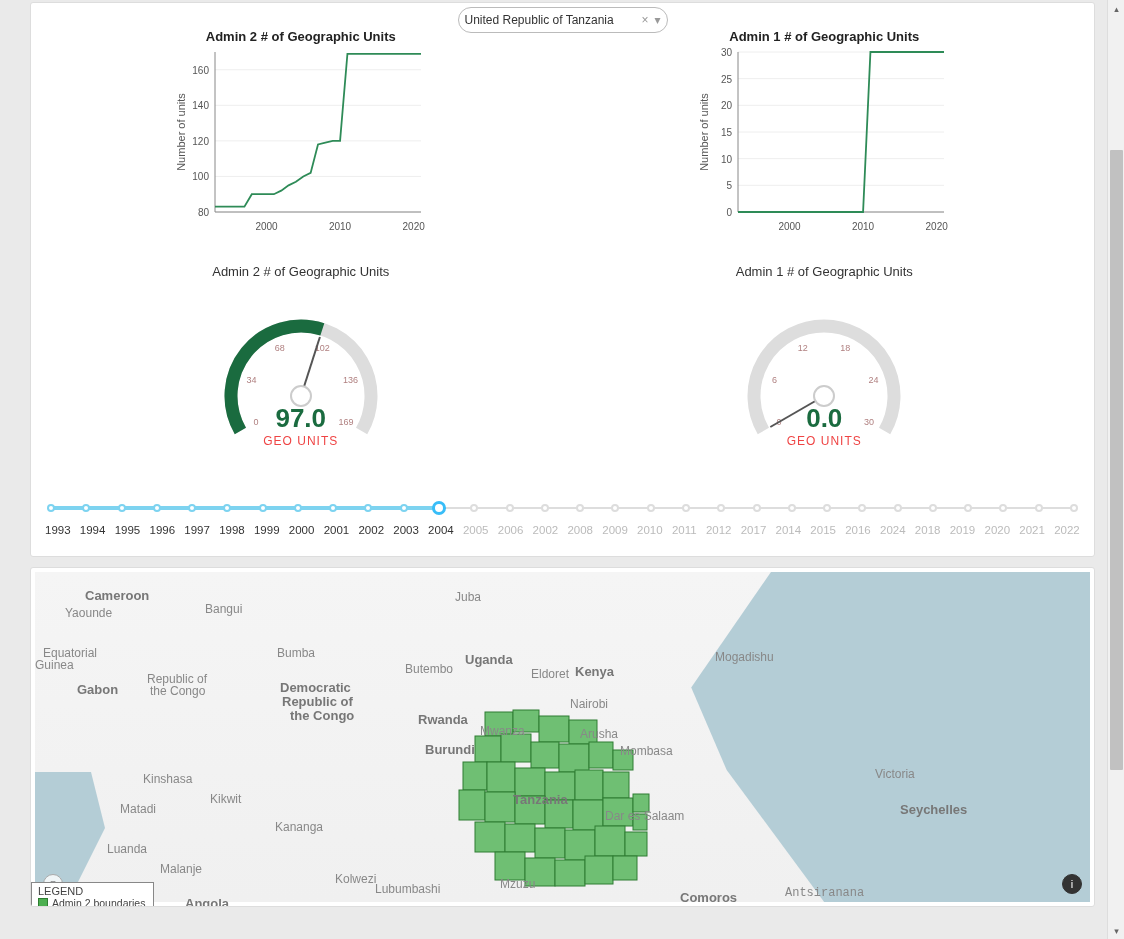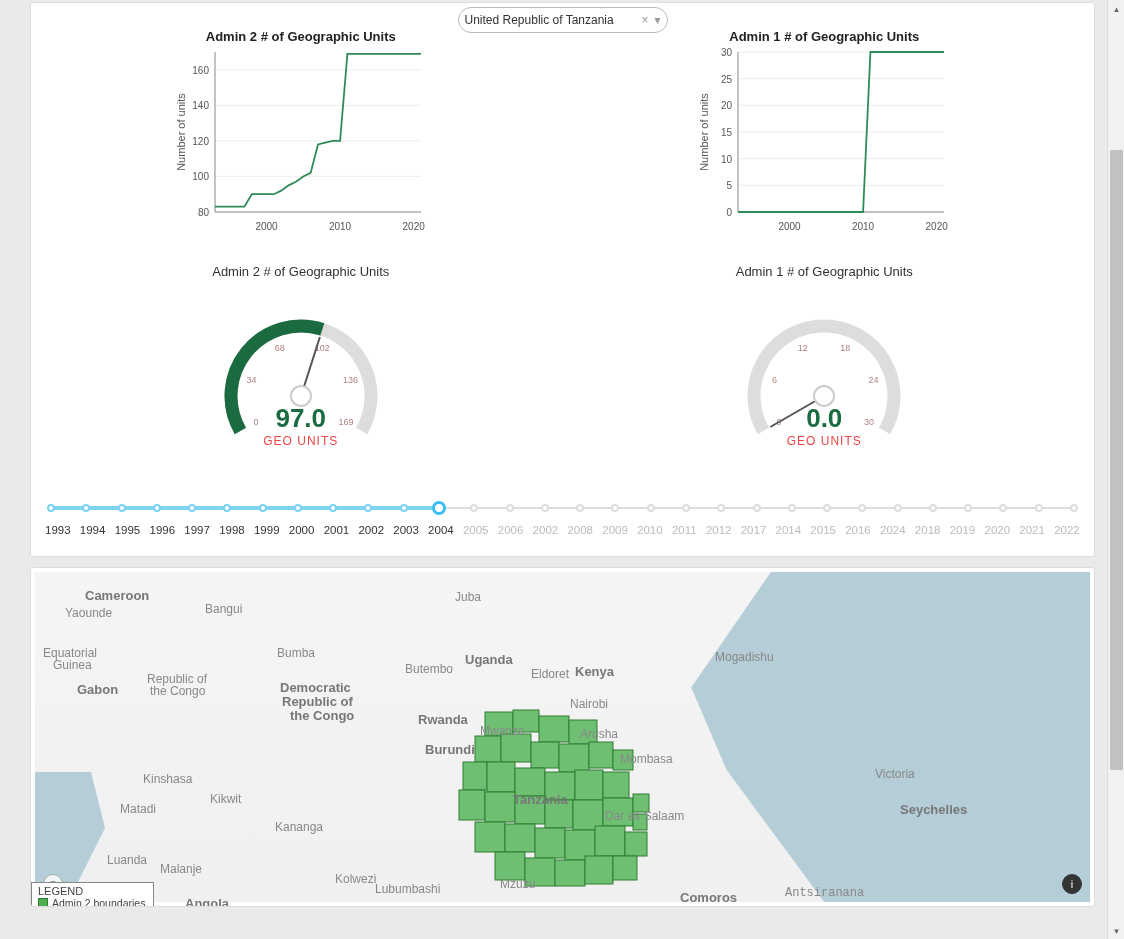--- a/index.html
+++ b/index.html
@@ -450,47 +450,47 @@
           </g>
         </svg>
         <div class="map-btn" style="left:8px;bottom:8px;">◎</div>
         <div class="map-btn" style="right:8px;bottom:8px;background:#333;color:#fff;border-color:#333;">i</div>
       <div class="country-label bold" style="left: 50px; top: 16px;">Cameroon</div>
           <div class="country-label" style="left: 30px; top: 34px;">Yaounde</div>
           <div class="country-label" style="left: 170px; top: 30px;">Bangui</div>
           <div class="country-label" style="left: 420px; top: 18px;">Juba</div>
           <div class="country-label" style="left: 242px; top: 74px;">Bumba</div>
           <div class="country-label" style="left: 8px; top: 74px;">Equatorial</div>
-          <div class="country-label" style="left: 18px; top: 86px;">Guinea</div>
+          <div class="country-label" style="left: 0; top: 86px;">Guinea</div>
           <div class="country-label bold" style="left: 42px; top: 110px; text-align: center;">Gabon</div>
           <div class="country-label" style="left: 112px; top: 100px;">Republic of</div>
           <div class="country-label" style="left: 115px; top: 112px;">the Congo</div>
           <div class="country-label bold" style="left: 245px; top: 108px;">Democratic</div>
           <div class="country-label bold" style="left: 247px; top: 122px;">Republic of</div>
           <div class="country-label bold" style="left: 255px; top: 136px;">the Congo</div>
           <div class="country-label" style="left: 370px; top: 90px;">Butembo</div>
           <div class="country-label bold" style="left: 430px; top: 80px;">Uganda</div>
           <div class="country-label" style="left: 496px; top: 95px;">Eldoret</div>
           <div class="country-label bold" style="left: 540px; top: 92px;">Kenya</div>
           <div class="country-label" style="left: 535px; top: 125px;">Nairobi</div>
           <div class="country-label" style="left: 680px; top: 70px; margin-top: 8px;">Mogadishu</div>
           <div class="country-label bold" style="left: 383px; top: 140px;">Rwanda</div>
           <div class="country-label bold" style="left: 390px; top: 170px;">Burundi</div>
           <div class="country-label" style="left: 445px; top: 152px;">Mwanza</div>
           <div class="country-label" style="left: 545px; top: 155px;">Arusha</div>
-          <div class="country-label" style="left: 585px; top: 180px;">Mombasa</div>
+          <div class="country-label" style="left: 585px; top: 172px;">Mombasa</div>
           <div class="country-label" style="left: 108px; top: 200px;">Kinshasa</div>
           <div class="country-label" style="left: 175px; top: 220px;">Kikwit</div>
           <div class="country-label bold" style="left: 478px; top: 220px;">Tanzania</div>
           <div class="country-label" style="left: 570px; top: 237px;">Dar es Salaam</div>
           <div class="country-label" style="left: 840px; top: 195px;">Victoria</div>
           <div class="country-label bold" style="left: 865px; top: 230px;">Seychelles</div>
           <div class="country-label" style="left: 240px; top: 248px;">Kananga</div>
           <div class="country-label" style="left: 85px; top: 230px;">Matadi</div>
-          <div class="country-label" style="left: 72px; top: 281px;">Luanda</div>
+          <div class="country-label" style="left: 72px; top: 270px;">Luanda</div>
           <div class="country-label" style="left: 125px; top: 290px;">Malanje</div>
           <div class="country-label" style="left: 300px; top: 300px;">Kolwezi</div>
           <div class="country-label" style="left: 340px; top: 310px;">Lubumbashi</div>
           <div class="country-label" style="left: 465px; top: 305px;">Mzuzu</div>
           <div class="country-label bold" style="left: 150px; top: 324px;">Angola</div>
           <div class="country-label bold" style="left: 645px; top: 318px;">Comoros</div>
           <div class="country-label" style="left: 750px; top: 314px; font-family: Liberation Mono, monospace;">Antsiranana</div>
         </div>
       <div class="legend-box">
         <div class="legend-title">LEGEND</div>

